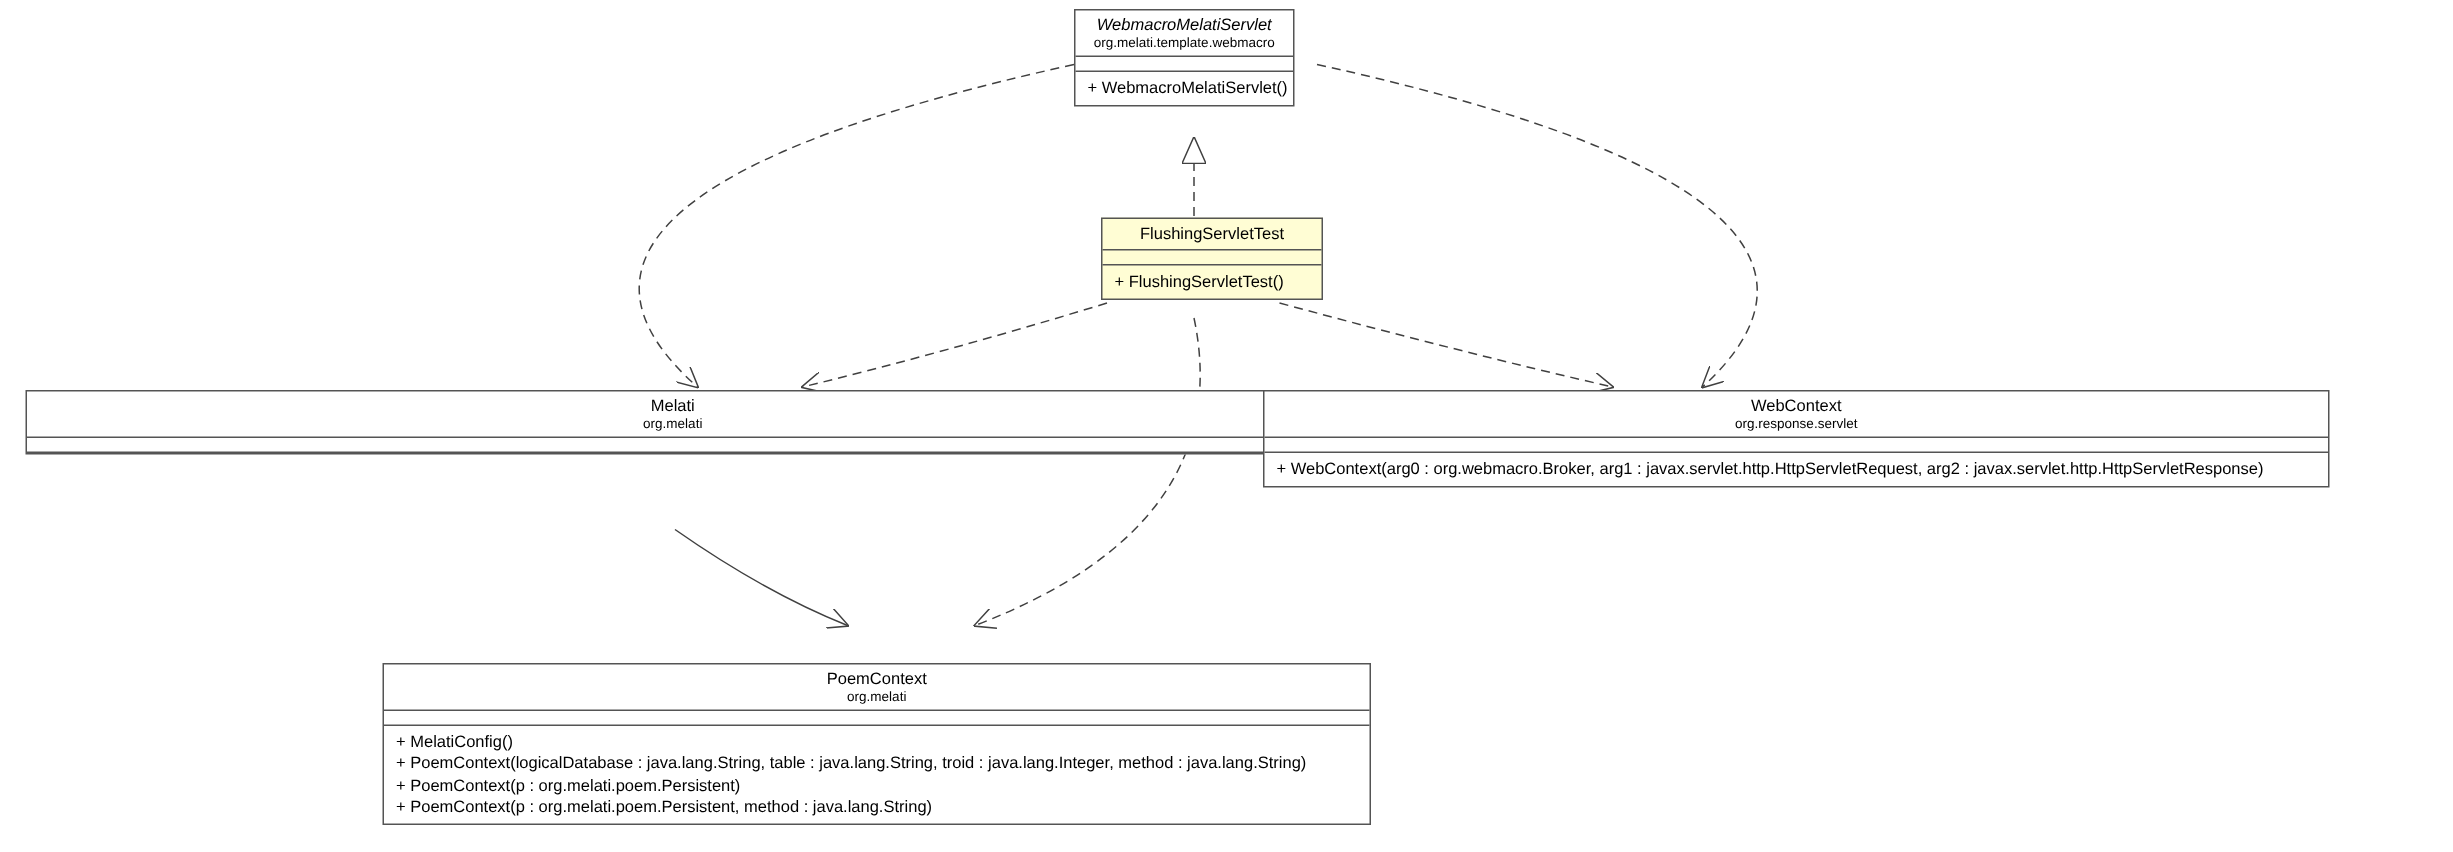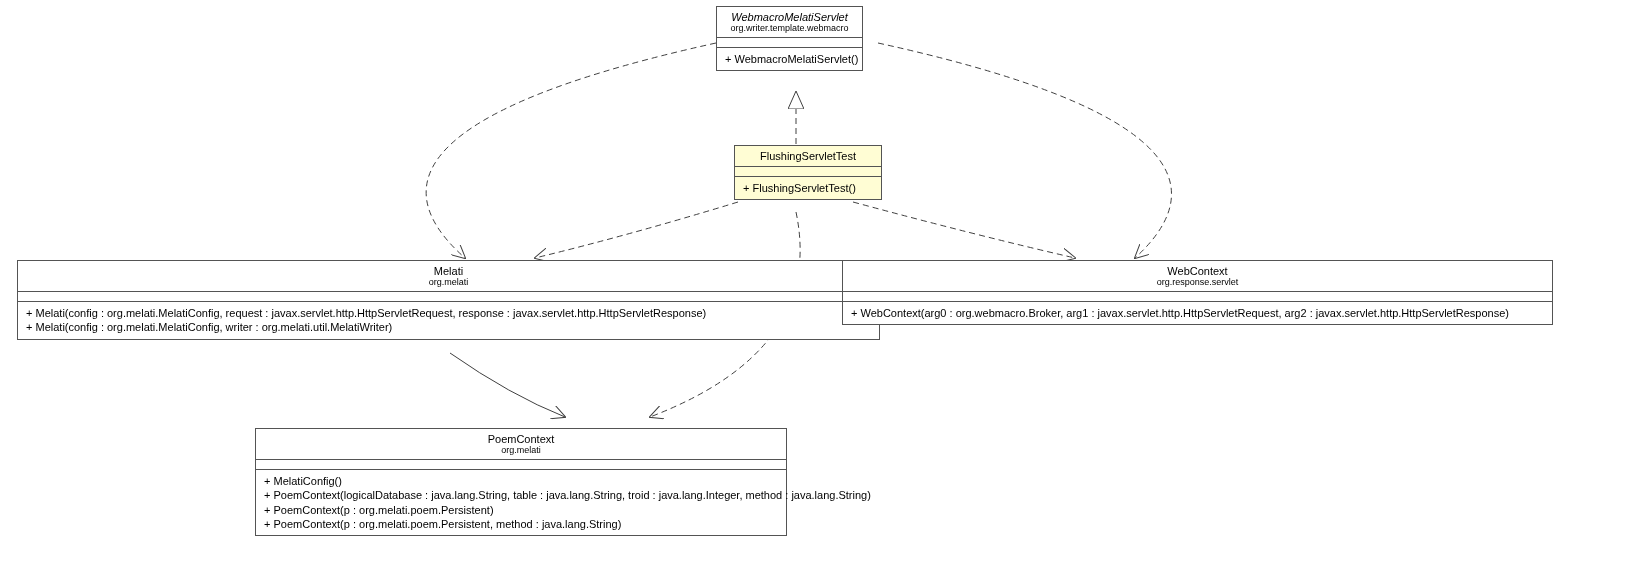--- a/index.html
+++ b/index.html
@@ -56,21 +56,21 @@
   <path d="M878,43 Q1275,130 1135,258" fill="none" stroke="#404040" stroke-width="1" stroke-dasharray="6,4" marker-end="url(#open-arrow)"></path>
   <path d="M738,202 Q630,235 535,258" fill="none" stroke="#404040" stroke-width="1" stroke-dasharray="6,4" marker-end="url(#open-arrow)"></path>
   <path d="M853,202 Q975,235 1075,258" fill="none" stroke="#404040" stroke-width="1" stroke-dasharray="6,4" marker-end="url(#open-arrow)"></path>
   <path d="M796,212 Q825,350 650,417" fill="none" stroke="#404040" stroke-width="1" stroke-dasharray="6,4" marker-end="url(#open-arrow)"></path>
   <path d="M450,353 Q510,395 565,417" fill="none" stroke="#404040" stroke-width="1" marker-end="url(#open-arrow)"></path>
 </svg>
 
 <div class="class-box" style="left:716px; top:6px; width:147px;">
   <div class="class-header">
     <div class="class-name italic">WebmacroMelatiServlet</div>
-    <div class="class-package">org.writer.template.webmacro</div>
+    <div class="class-package">org.melati.template.webmacro</div>
   </div>
   <div class="class-attrs"></div>
   <div class="class-methods">
     <div class="method">+ WebmacroMelatiServlet()</div>
   </div>
 </div>
 
 <div class="class-box highlighted" style="left:734px; top:145px; width:148px;">
   <div class="class-header">
     <div class="class-name">FlushingServletTest</div>
@@ -80,38 +80,34 @@
     <div class="method">+ FlushingServletTest()</div>
   </div>
 </div>
 
 <div class="class-box" style="left:17px; top:260px; width:863px;">
   <div class="class-header">
     <div class="class-name">Melati</div>
     <div class="class-package">org.melati</div>
   </div>
   <div class="class-attrs"></div>
-  <div class="class-methods">
-    <div class="method">+ Melati(config : org.melati.MelatiConfig, request : javax.servlet.http.HttpServletRequest, response : javax.servlet.http.HttpServletResponse)</div>
-    <div class="method">+ Melati(config : org.melati.MelatiConfig, writer : org.melati.util.MelatiWriter)</div>
-  </div>
 </div>
 
 <div class="class-box" style="left:842px; top:260px; width:711px;">
   <div class="class-header">
     <div class="class-name">WebContext</div>
     <div class="class-package">org.response.servlet</div>
   </div>
   <div class="class-attrs"></div>
   <div class="class-methods">
     <div class="method">+ WebContext(arg0 : org.webmacro.Broker, arg1 : javax.servlet.http.HttpServletRequest, arg2 : javax.servlet.http.HttpServletResponse)</div>
   </div>
 </div>
 
-<div class="class-box" style="left:255px; top:428px; width:532px;">
+<div class="class-box" style="left:255px; top:442px; width:659px;">
   <div class="class-header">
     <div class="class-name">PoemContext</div>
     <div class="class-package">org.melati</div>
   </div>
   <div class="class-attrs"></div>
   <div class="class-methods">
     <div class="method">+ MelatiConfig()</div>
     <div class="method">+ PoemContext(logicalDatabase : java.lang.String, table : java.lang.String, troid : java.lang.Integer, method : java.lang.String)</div>
     <div class="method">+ PoemContext(p : org.melati.poem.Persistent)</div>
     <div class="method">+ PoemContext(p : org.melati.poem.Persistent, method : java.lang.String)</div>

